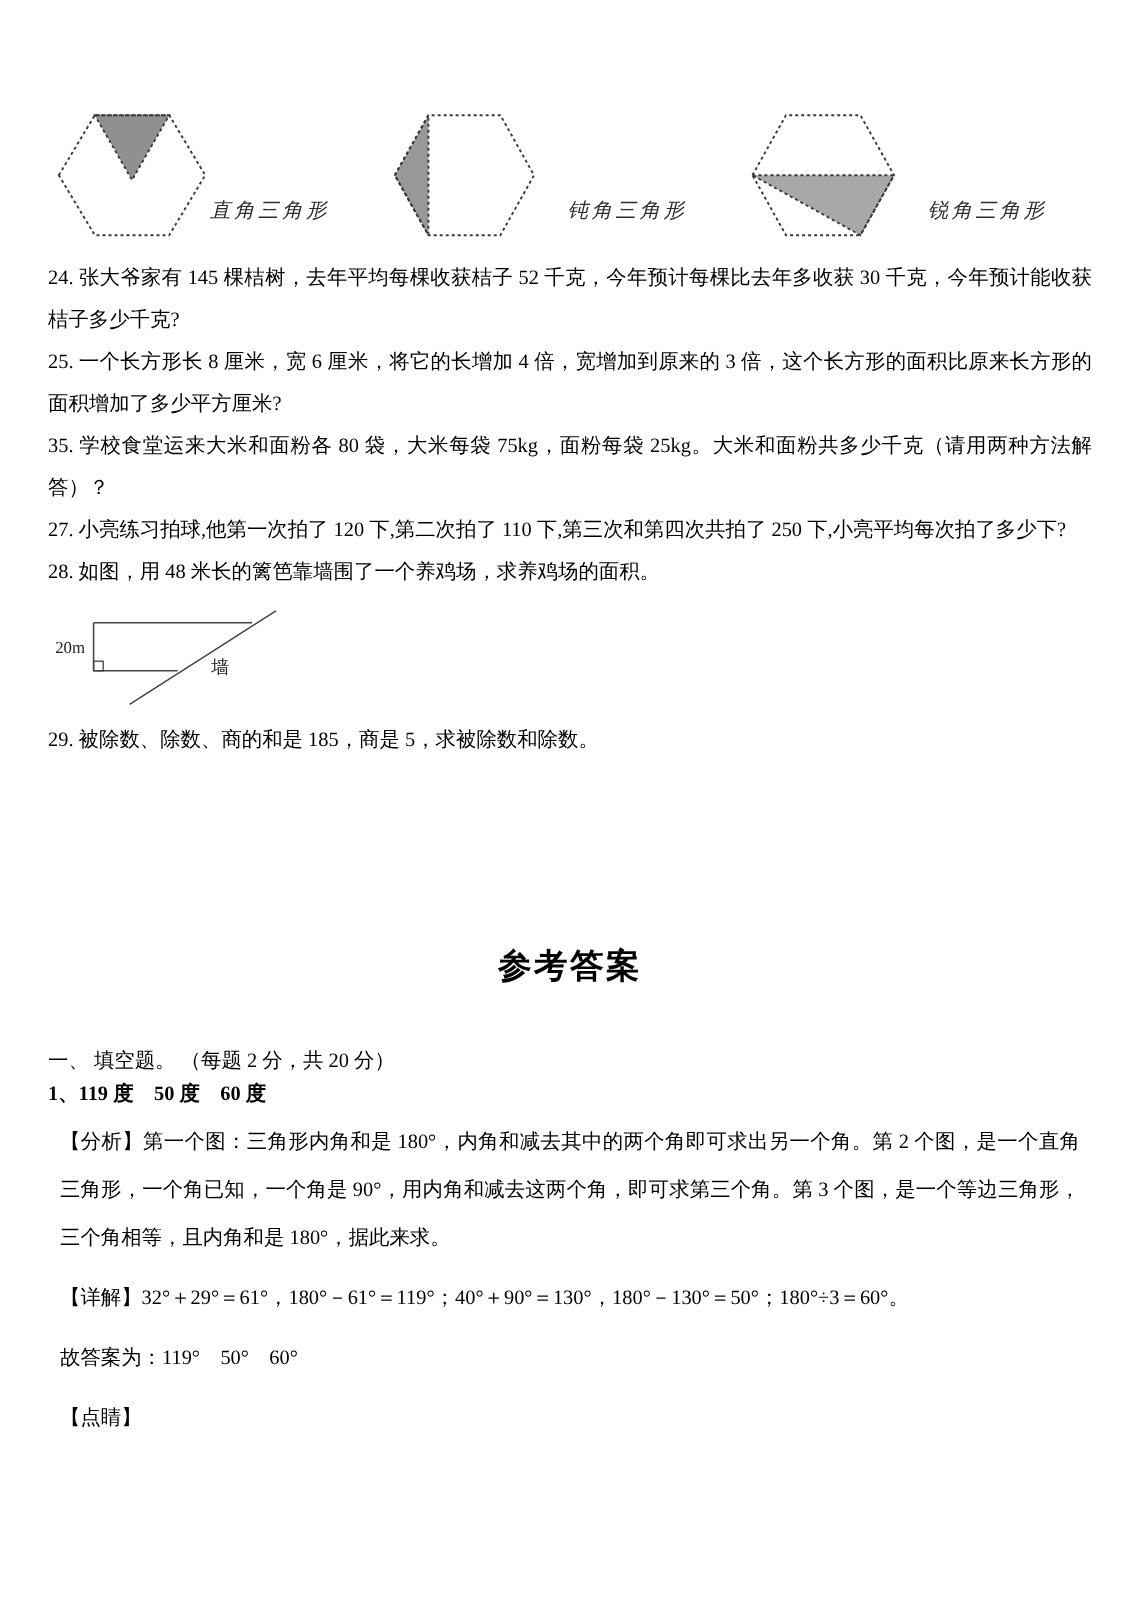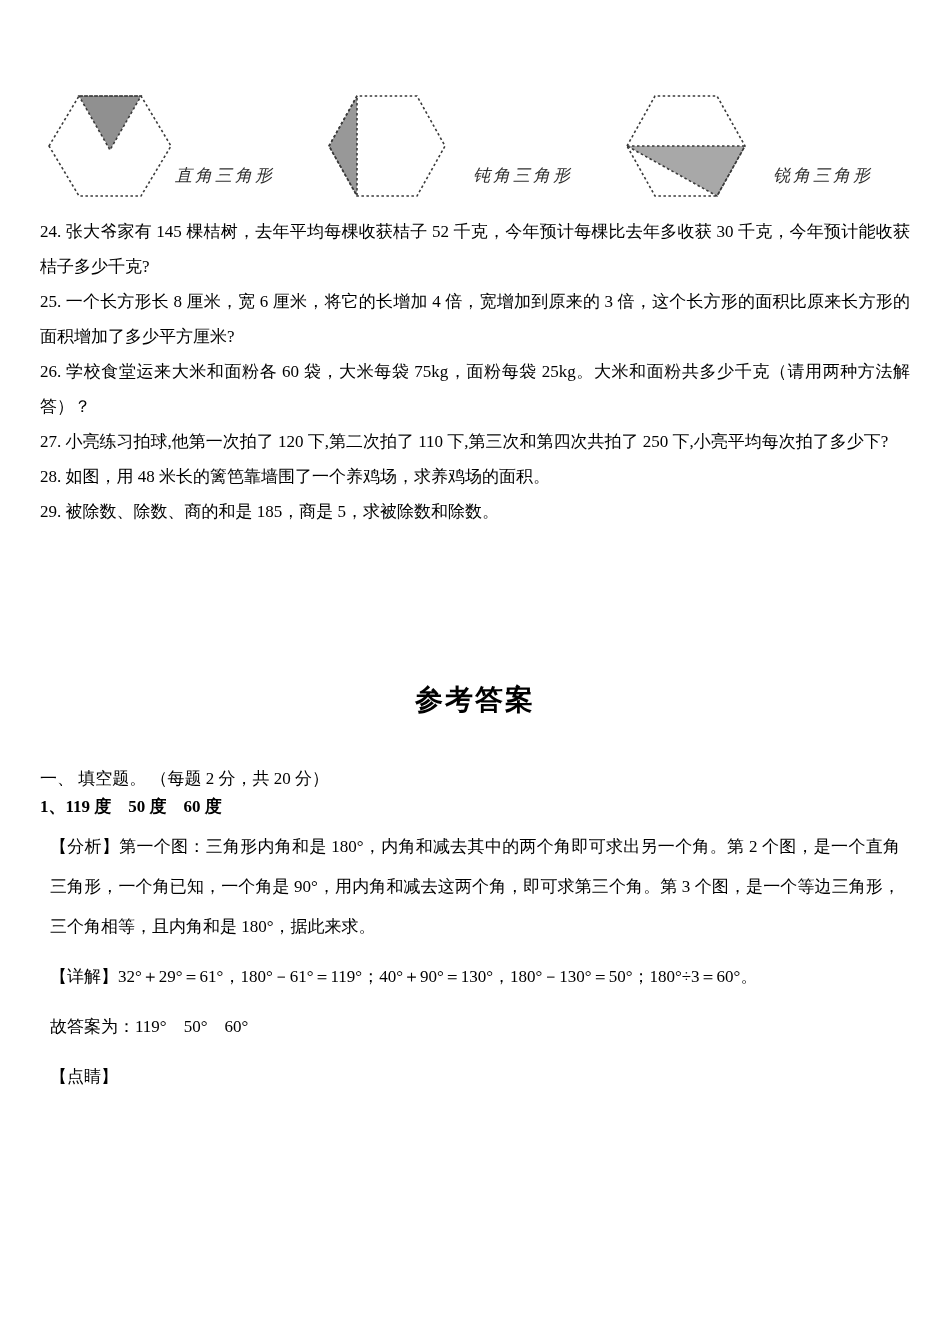--- a/index.html
+++ b/index.html
@@ -104,24 +104,35 @@
         <polygon points="4,54 32,4 94,4 122,54 94,104 32,104" fill="none" stroke="#3a3a3a" stroke-width="1.6" stroke-dasharray="2.5 2.5"></polygon>
       </svg>
       <div class="figure-label">锐角三角形</div>
     </div>
 
   </div>
 
   <div class="problems">
     <p>24. 张大爷家有 145 棵桔树，去年平均每棵收获桔子 52 千克，今年预计每棵比去年多收获 30 千克，今年预计能收获桔子多少千克?</p>
     <p>25. 一个长方形长 8 厘米，宽 6 厘米，将它的长增加 4 倍，宽增加到原来的 3 倍，这个长方形的面积比原来长方形的面积增加了多少平方厘米?</p>
-    <p>26. 学校食堂运来大米和面粉各 60 袋，大米每袋 75kg，面粉每袋 25kg。大米和面粉共多少千克（请用两种方法解答）？</p>
+    <p>35. 学校食堂运来大米和面粉各 80 袋，大米每袋 75kg，面粉每袋 25kg。大米和面粉共多少千克（请用两种方法解答）？</p>
     <p>27. 小亮练习拍球,他第一次拍了 120 下,第二次拍了 110 下,第三次和第四次共拍了 250 下,小亮平均每次拍了多少下?</p>
     <p>28. 如图，用 48 米长的篱笆靠墙围了一个养鸡场，求养鸡场的面积。</p>
 
+    <div class="q28-diagram-wrap">
+      <svg class="q28-diagram" width="260" height="102" viewBox="0 0 260 102">
+        <path d="M38,22 H170" stroke="#444444" stroke-width="1.3" fill="none"></path>
+        <path d="M38,22 V62" stroke="#444444" stroke-width="1.3" fill="none"></path>
+        <path d="M38,62 H108" stroke="#444444" stroke-width="1.3" fill="none"></path>
+        <rect x="38" y="54" width="8" height="8" fill="none" stroke="#444444" stroke-width="1.1"></rect>
+        <path d="M68,90 L190,12" stroke="#444444" stroke-width="1.3" fill="none"></path>
+        <text x="6" y="47" font-size="14" font-family="Liberation Serif, serif" fill="#222222">20m</text>
+        <text x="136" y="64" font-size="15" font-family="Liberation Serif, serif" fill="#222222">墙</text>
+      </svg>
+    </div>
 
     <p class="q29">29. 被除数、除数、商的和是 185，商是 5，求被除数和除数。</p>
   </div>
 
   <h1 class="answers-heading">参考答案</h1>
 
   <div class="answers">
     <p class="intro-line">一、 填空题。 （每题 2 分，共 20 分）</p>
     <p class="intro-line answer-values">1、119 度　50 度　60 度</p>
     <p class="exp analysis">【分析】第一个图：三角形内角和是 180°，内角和减去其中的两个角即可求出另一个角。第 2 个图，是一个直角三角形，一个角已知，一个角是 90°，用内角和减去这两个角，即可求第三个角。第 3 个图，是一个等边三角形，三个角相等，且内角和是 180°，据此来求。</p>

